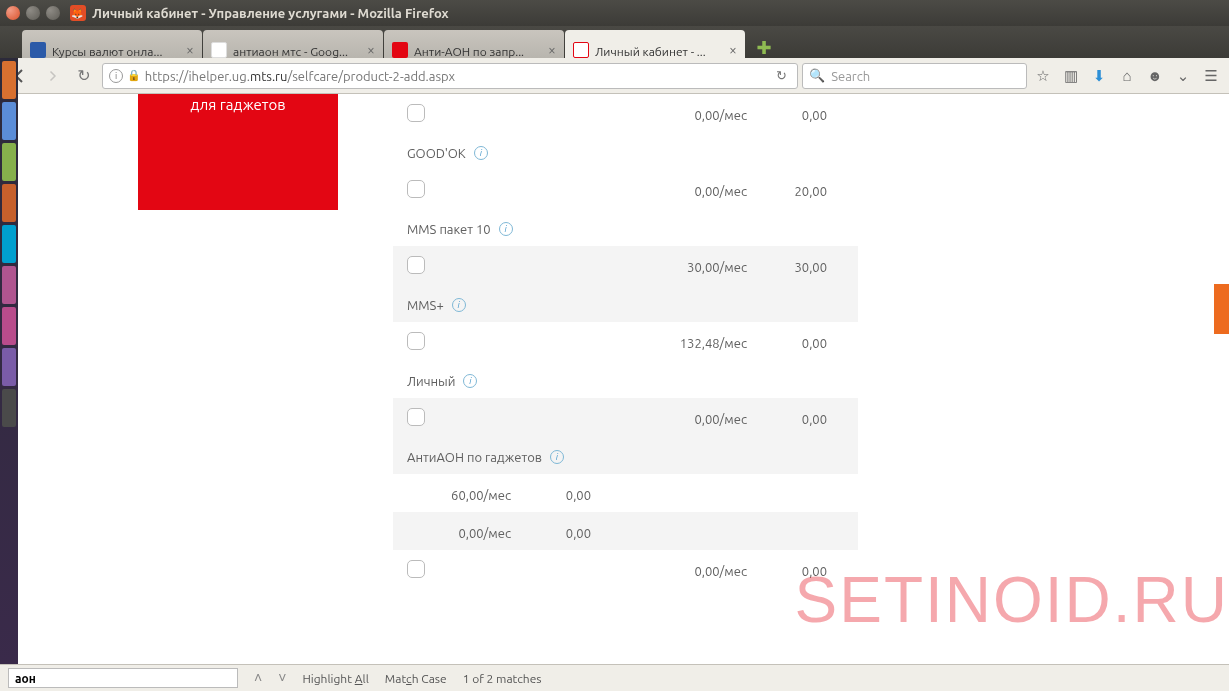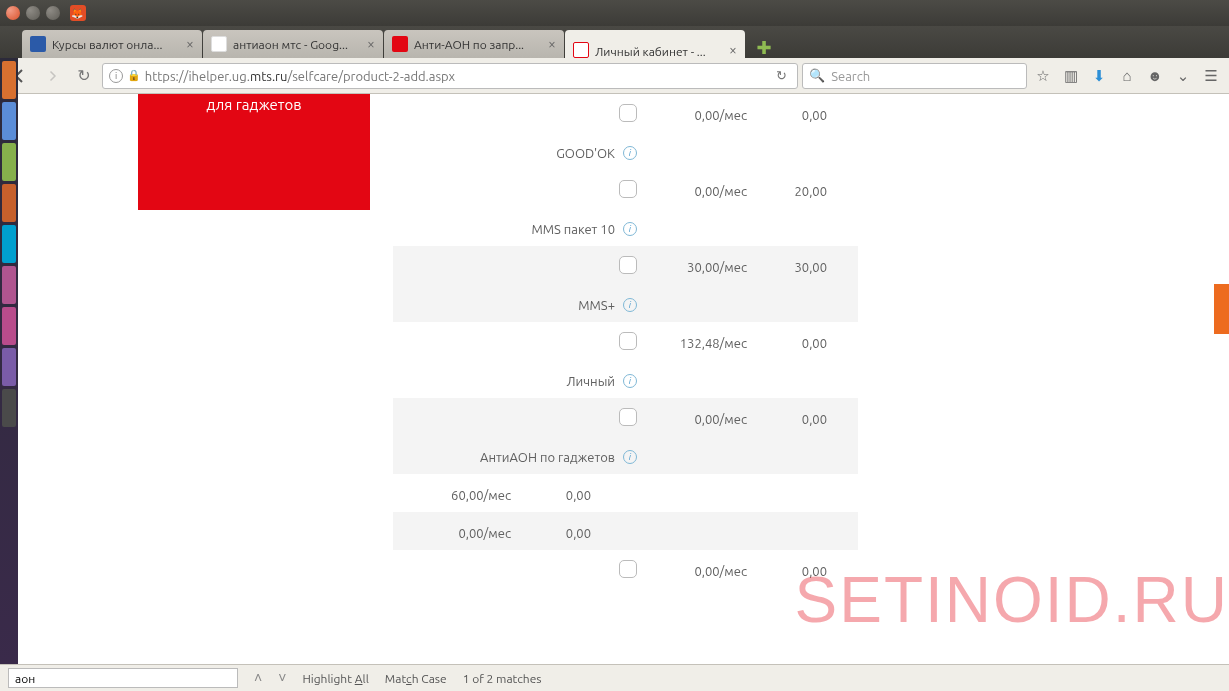--- a/index.html
+++ b/index.html
@@ -9,21 +9,21 @@
 .titlebar { height: 26px; background: linear-gradient(#4c4b46, #3c3b37); display: flex; align-items: center; padding: 0 6px; color: #dfdbd2; font-size: 13px; font-weight: bold; }
 .win-btn { width: 14px; height: 14px; border-radius: 50%; margin-right: 6px; display: inline-block; }
 .win-close { background: radial-gradient(circle at 30% 30%, #f29c86, #d9522c); }
 .win-min { background: radial-gradient(circle at 30% 30%, #8e8b85, #5f5d57); }
 .win-max { background: radial-gradient(circle at 30% 30%, #8e8b85, #5f5d57); }
 .fx-icon { width: 16px; height: 16px; background: #e24d26; border-radius: 3px; margin: 0 6px 0 4px; display: inline-flex; align-items: center; justify-content: center; color: #fff; font-size: 10px; }
 
 
 .tabstrip { height: 32px; background: linear-gradient(#4a4944, #3c3b37); display: flex; align-items: flex-end; padding-left: 22px; }
 .tab { height: 28px; background: #d7d3cc; border-radius: 4px 4px 0 0; margin-right: 1px; display: flex; align-items: center; padding: 0 8px; min-width: 180px; max-width: 210px; font-size: 12px; color: #333; position: relative; }
-.tab.inactive { background: linear-gradient(#c9c5be, #b8b5ae); }
+.tab.inactive { background: linear-gradient(#c9c5be, #b8b5ae); align-items: flex-end; }
 .tab.active { background: #f0eee8; align-items: flex-end; }
 .tab-favicon { width: 16px; height: 16px; margin-right: 6px; flex: none; border-radius: 2px; }
 .tab-title { flex: 1; overflow: hidden; white-space: nowrap; text-overflow: ellipsis; }
 .tab-close { margin-left: 6px; color: #666; font-size: 14px; cursor: pointer; }
 .newtab { width: 24px; height: 22px; margin-left: 6px; display: flex; align-items: center; justify-content: center; color: #8fbb52; font-size: 18px; }
 
 
 .navbar { height: 36px; background: #f0eee8; border-bottom: 1px solid #c4c1b9; display: flex; align-items: center; padding: 0 6px; gap: 4px; }
 .nav-btn { width: 28px; height: 28px; display: flex; align-items: center; justify-content: center; color: #777; cursor: pointer; }
 .nav-btn.back { color: #555; }
@@ -36,54 +36,55 @@
 .searchbar .mag { margin-right: 6px; color: #888; }
 .toolbar-icon { width: 24px; height: 24px; display: flex; align-items: center; justify-content: center; color: #666; font-size: 15px; }
 
 
 .launcher { position: absolute; left: 0; top: 58px; bottom: 27px; width: 18px; background: linear-gradient(#2c2a3a, #3a2a4a); }
 .launcher-item { width: 14px; height: 38px; margin: 3px auto; border-radius: 2px; }
 .li0 { background: #d87030; } .li1 { background: #5b8dd8; } .li2 { background: #86b04c; } .li3 { background: #c7602c; } .li4 { background: #009fcf; } .li5 { background: #b05590; } .li6 { background: #b94c8c; } .li7 { background: #7a5ca8; } .li8 { background: #4a4a4a; }
 
 
 .viewport { position: absolute; left: 18px; right: 0; top: 94px; bottom: 27px; background: #fff; overflow: hidden; }
-.promo { position: absolute; left: 120px; top: 0; width: 232px; height: 116px; background: #e30613; color: #fff; text-align: center; padding-top: 2px; }
+.promo { position: absolute; left: 120px; top: 0; width: 200px; height: 116px; background: #e30613; color: #fff; text-align: center; padding-top: 2px; }
 .promo-text { font-size: 15px; }
 .promo-btn { display: block; margin: 60px auto 0; width: 176px; height: 34px; background: #fff; color: #e30613; font-size: 15px; border: none; cursor: pointer; }
 
 .services { position: absolute; left: 375px; top: 0; width: 465px; }
 .row { display: flex; align-items: flex-start; padding: 10px 12px 10px 8px; font-size: 13px; color: #606060; }
 .row.alt { background: #f4f4f4; }
 .row .chk { width: 18px; height: 18px; border: 1px solid #bbb; border-radius: 5px; background: #fff; cursor: pointer; flex: none; }
-.row .labelcol { margin-left: 6px; display: flex; flex-direction: column; width: 230px; align-items: flex-end; }
+.row .labelcol { margin-left: 6px; display: flex; flex-direction: column; width: 230px; }
 .row .name { margin-top: 24px; display: flex; align-items: center; gap: 8px; }
 .row .name .info-icon { width: 14px; height: 14px; border: 1px solid #7fb8d6; border-radius: 50%; display: inline-flex; align-items: center; justify-content: center; font-size: 9px; font-style: italic; color: #4a9acb; }
 .row .pricecol { width: 110px; text-align: right; padding-top: 4px; }
 .row .paycol { width: 80px; text-align: right; padding-top: 4px; }
 
 
 .findbar { position: absolute; left: 0; right: 0; bottom: 0; height: 27px; background: #f0eee8; border-top: 1px solid #c4c1b9; display: flex; align-items: center; padding: 0 8px; font-size: 12px; color: #555; gap: 16px; }
-.find-input { width: 230px; height: 20px; border: 1px solid #bbb; background: #fff; padding: 0 6px; font-size: 12px; font-family: inherit; }
+.find-input { width: 230px; height: 20px; border: 1px solid #bbb; background: #fff; padding: 0 6px; font-size: 12px; font-family: inherit; font-weight: bold; }
 .find-arrow { color: #888; font-size: 14px; cursor: pointer; }
 .find-opt u { text-decoration: underline; }
 
 
 .watermark { position: absolute; right: 0; bottom: 27px; font-size: 64px; font-weight: normal; color: rgba(227, 6, 19, 0.35); letter-spacing: 2px; pointer-events: none; font-family: Arial, sans-serif; }
 
 
 .scroll-hint { position: absolute; right: 0; top: 190px; width: 15px; height: 50px; background: #ed6b1f; }
 </style>
 </head>
 <body>
 
 <div class="titlebar">
   <span class="win-btn win-close"></span>
   <span class="win-btn win-min"></span>
   <span class="win-btn win-max"></span>
   <span class="fx-icon">🦊</span>
+  <span>Личный кабинет - Управление услугами - Mozilla Firefox</span>
 </div>
 
 <div class="tabstrip">
   <div class="tab inactive">
     <span class="tab-favicon" style="background:#2b5aa8"></span>
     <span class="tab-title">Курсы валют онла...</span>
     <span class="tab-close">×</span>
   </div>
   <div class="tab inactive">
     <span class="tab-favicon" style="background:#fff;border:1px solid #ddd"></span>

